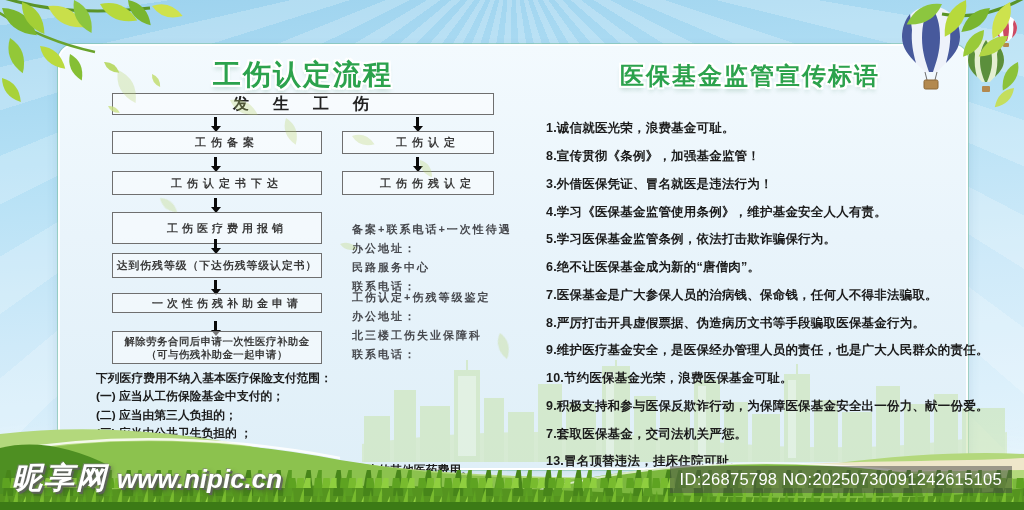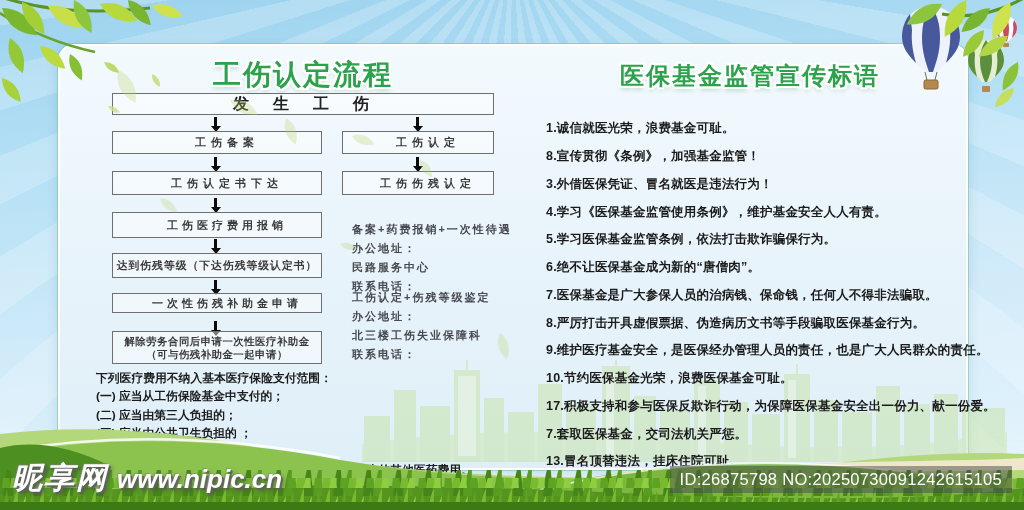--- a/index.html
+++ b/index.html
@@ -135,37 +135,37 @@
 
   <div class="fb fb-start">发生工伤</div>
 
   <div class="flow-arrow" style="left:214px;top:117px;"></div>
   <div class="flow-arrow" style="left:416px;top:117px;"></div>
 
   <div class="fb colL sp" style="top:131px;height:23px;">工伤备案</div>
   <div class="flow-arrow" style="left:214px;top:157px;"></div>
   <div class="fb colL sp" style="top:171px;height:24px;">工伤认定书下达</div>
   <div class="flow-arrow" style="left:214px;top:198px;"></div>
-  <div class="fb colL sp" style="top:212px;height:26px;letter-spacing:4px;">工伤医疗费用报销</div>
+  <div class="fb colL sp" style="top:212px;height:32px;letter-spacing:4px;">工伤医疗费用报销</div>
   <div class="flow-arrow" style="left:214px;top:239px;"></div>
   <div class="fb colL tight" style="top:253px;height:25px;">达到伤残等级（下达伤残等级认定书）</div>
   <div class="flow-arrow" style="left:214px;top:280px;"></div>
   <div class="fb colL sp" style="top:293px;height:20px;letter-spacing:4px;">一次性伤残补助金申请</div>
   <div class="flow-arrow" style="left:214px;top:321px;"></div>
   <div class="fb fb-final">
     <span>解除劳务合同后申请一次性医疗补助金</span>
     <span>（可与伤残补助金一起申请）</span>
   </div>
 
   <div class="fb colR sp" style="top:131px;height:23px;">工伤认定</div>
   <div class="flow-arrow" style="left:416px;top:157px;"></div>
   <div class="fb colR sp" style="top:171px;height:24px;">工伤伤残认定</div>
 
   <div class="notes nb1">
-    <div>备案+药费报销+一次性待遇</div>
+    <div>备案+联系电话+一次性待遇</div>
     <div>办公地址：</div>
     <div>民路服务中心</div>
     <div>联系电话：</div>
   </div>
   <div class="notes nb2">
     <div>工伤认定+伤残等级鉴定</div>
     <div>办公地址：</div>
     <div>北三楼工伤失业保障科</div>
     <div>联系电话：</div>
   </div>
@@ -183,21 +183,21 @@
     <li>1.诚信就医光荣，浪费基金可耻。</li>
     <li>8.宣传贯彻《条例》，加强基金监管！</li>
     <li>3.外借医保凭证、冒名就医是违法行为！</li>
     <li>4.学习《医保基金监管使用条例》，维护基金安全人人有责。</li>
     <li>5.学习医保基金监管条例，依法打击欺诈骗保行为。</li>
     <li>6.绝不让医保基金成为新的“唐僧肉”。</li>
     <li>7.医保基金是广大参保人员的治病钱、保命钱，任何人不得非法骗取。</li>
     <li>8.严厉打击开具虚假票据、伪造病历文书等手段骗取医保基金行为。</li>
     <li>9.维护医疗基金安全，是医保经办管理人员的责任，也是广大人民群众的责任。</li>
     <li>10.节约医保基金光荣，浪费医保基金可耻。</li>
-    <li>17.积极支持和参与医保反欺诈行动，为保障医保基金安全出一份力、献一份爱。</li>
+    <li>9.积极支持和参与医保反欺诈行动，为保障医保基金安全出一份力、献一份爱。</li>
     <li>7.套取医保基金，交司法机关严惩。</li>
     <li>13.冒名顶替违法，挂床住院可耻。</li>
   </ol>
 
   <svg class="deco" style="left:0;top:0;z-index:6" width="230" height="130" viewBox="0 0 230 130">
     <defs>
         <path id="leafL" d="M0,0 Q16,-12 34,0 Q16,12 0,0 Z"></path>
       </defs>
     <g>
       <path d="M-5,-5 Q60,18 150,8" stroke="#5a9427" stroke-width="3" fill="none"></path>

